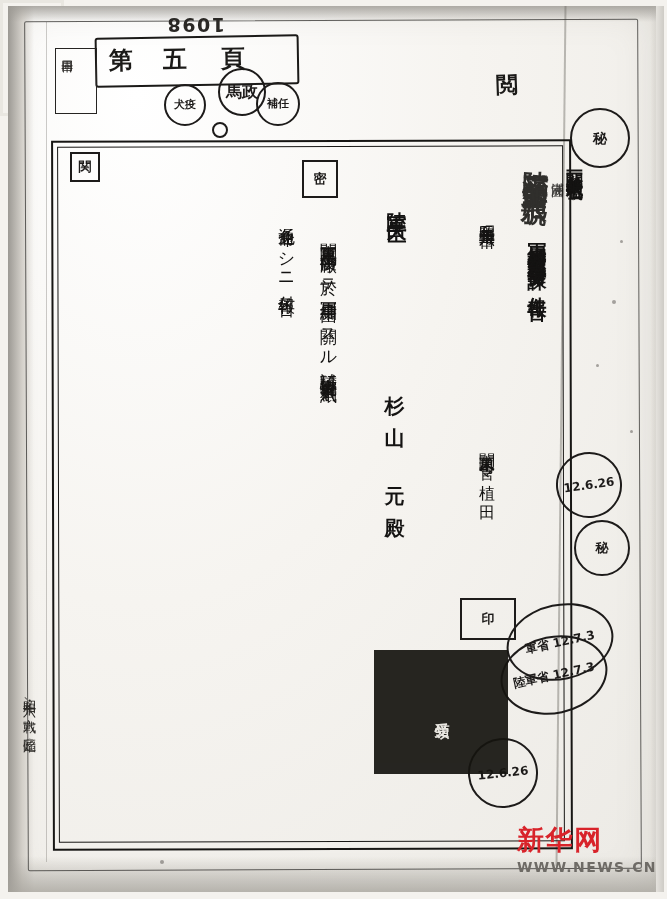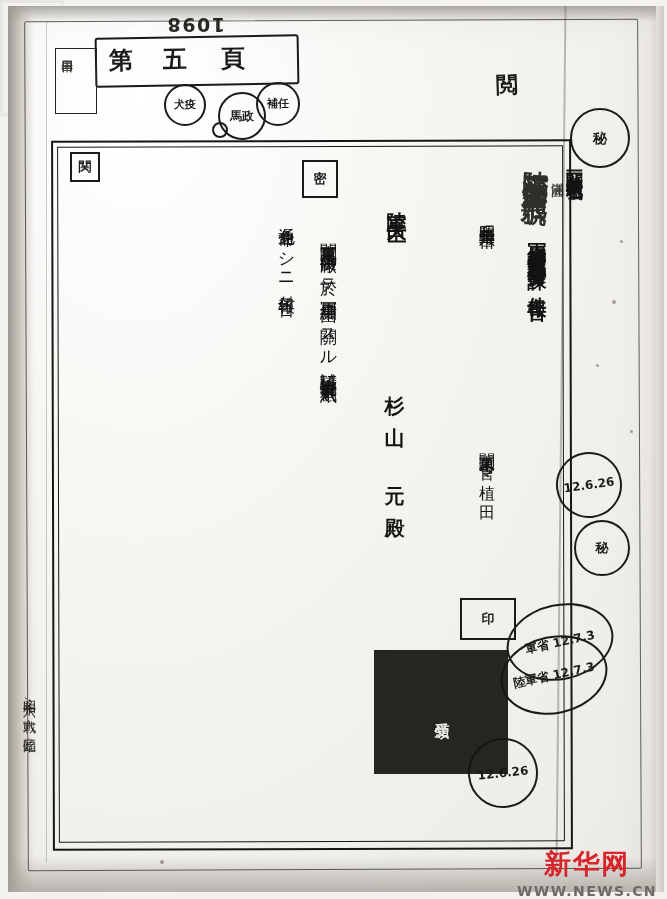--- a/index.html
+++ b/index.html
@@ -120,21 +120,21 @@
   .stamp{
     position:absolute;
     display:flex;align-items:center;justify-content:center;
     color:#1d1b1a;
     font-weight:700;
     text-align:center;
     line-height:1.05;
   }
   .stamp.circle{ border-radius:50%; border:2px solid #1d1b1a;}
   .stamp.sq{ border:2px solid #1d1b1a;}
-  .st-bapo{ left:218px;top:92px;width:44px;height:44px;font-size:12px;}
+  .st-bapo{ left:218px;top:68px;width:44px;height:44px;font-size:16px;}
   .st-inu { left:164px;top:84px;width:38px;height:38px;font-size:11px;}
   .st-hoju{ left:256px;top:82px;width:40px;height:40px;font-size:11px;}
   .st-small-o{left:212px;top:122px;width:12px;height:12px;font-size:8px;}
   .st-kan-box{left:70px;top:152px;width:26px;height:26px;font-size:13px;}
   .st-kan-sq{left:302px;top:160px;width:32px;height:34px;font-size:13px;}
   .st-r1{ left:570px;top:108px;width:56px;height:56px;font-size:14px;}
   .st-r2{ left:574px;top:520px;width:52px;height:52px;font-size:13px;}
   .st-date1{left:556px;top:452px;width:62px;height:62px;font-size:12px;transform:rotate(-8deg);}
   .st-date2{left:468px;top:738px;width:66px;height:66px;font-size:12px;transform:rotate(-6deg);}
   .st-ov1{left:506px;top:604px;width:104px;height:72px;border-radius:50%;border:2px solid #1d1b1a;font-size:12px;transform:rotate(-12deg);}
@@ -150,21 +150,21 @@
     font-size:26px;font-weight:700;color:#1b1a18;letter-spacing:.14em;
     transform:rotate(3deg);opacity:.9;
   }
   .mn-stamp2{
     position:absolute;left:548px;top:172px;
     writing-mode:vertical-rl;text-orientation:upright;
     font-size:13px;color:#1b1a18;letter-spacing:.1em;opacity:.85;
   }
   
   .wm{
-    position:absolute;right:10px;bottom:0;text-align:center;margin-top:33px;
+    position:absolute;right:10px;bottom:24px;text-align:left;margin-top:33px;
   }
   .wm .cn{
     font-size:27px;font-weight:700;color:#d8232a;letter-spacing:.06em;
     font-family:"DejaVu Sans", sans-serif;
   }
   .wm .url{
     font-size:14px;color:#6e6b66;letter-spacing:.10em;margin-top:1px;font-weight:bold;
   }
   .fold{
     position:absolute;left:560px;top:6px;width:1.5px;height:860px;

